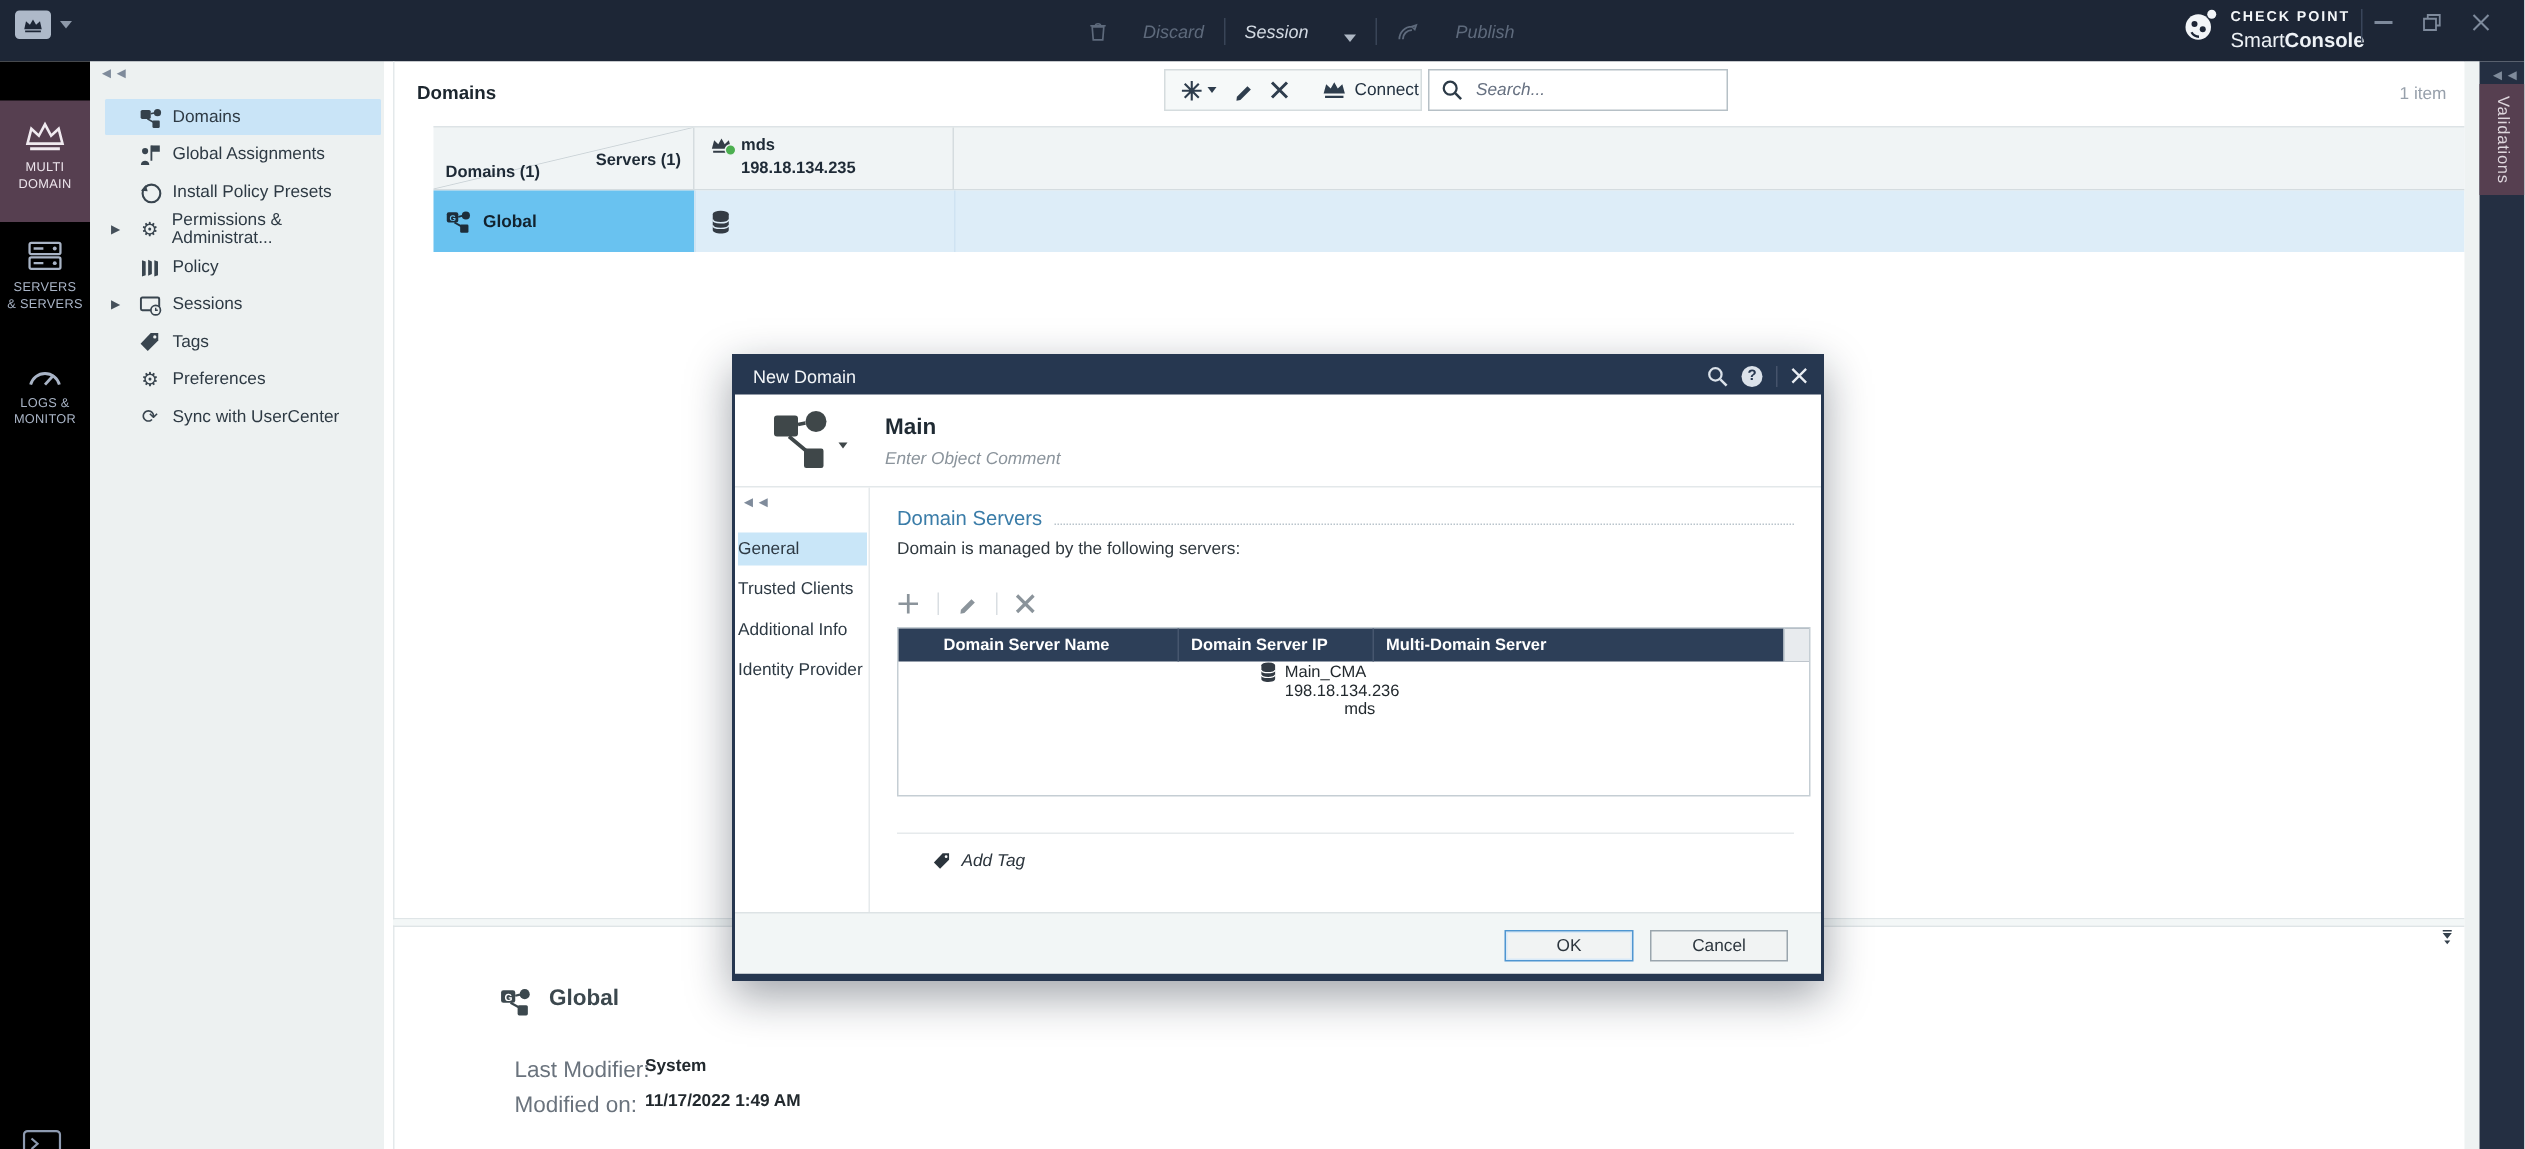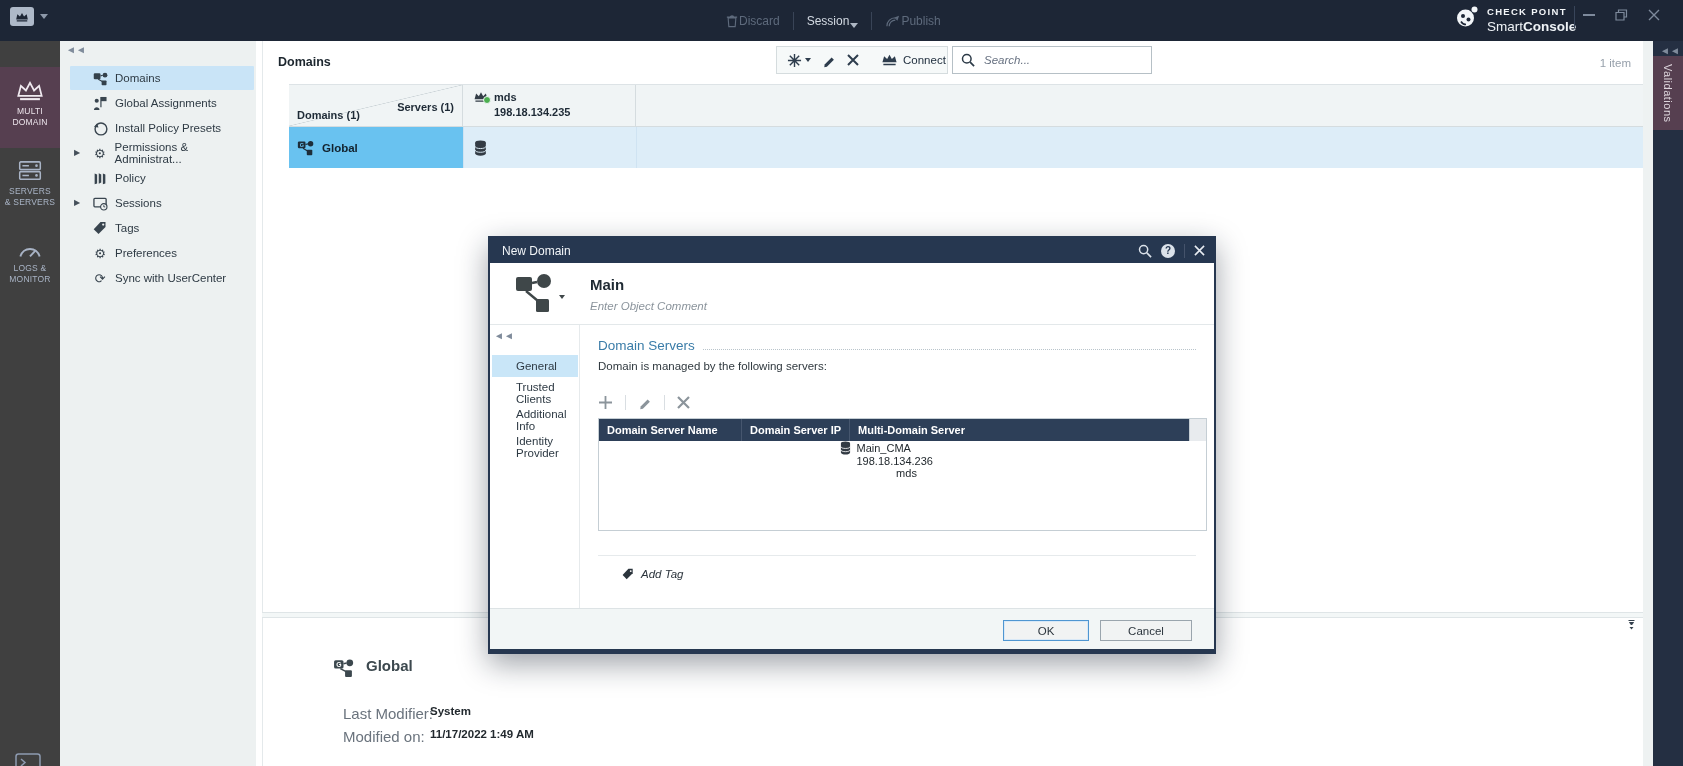--- a/index.html
+++ b/index.html
@@ -7,36 +7,36 @@
         font-family:"Liberation Sans","DejaVu Sans",sans-serif;color:#222;
         -webkit-font-smoothing:antialiased;}
   .abs{position:absolute;}
   svg{display:block;}
 
   
   .topbar{position:absolute;left:0;top:0;width:1683px;height:41px;background:#1d2636;}
   .applogo{position:absolute;left:10px;top:7px;display:flex;align-items:center;gap:6px;cursor:pointer;}
   .applogo .sq{width:24px;height:19px;background:#aeb9c9;border-radius:3px;display:flex;align-items:center;justify-content:center;}
   .tb-center{position:absolute;left:726px;top:0;height:41px;display:flex;align-items:center;gap:13px;}
-  .tb-btn{display:flex;align-items:flex-end;gap:1px;font-size:12px;cursor:pointer;}
+  .tb-btn{display:flex;align-items:flex-end;gap:24px;font-size:12px;cursor:pointer;font-style:italic;}
   .tb-dim{color:#5e6a7c;}
   .tb-lit{color:#d2d9e2;}
   .tb-sep{width:1px;height:18px;background:#394457;}
   .caret-dn{width:0;height:0;border-left:4px solid transparent;border-right:4px solid transparent;border-top:5px solid #aeb7c4;}
   .brand{position:absolute;left:1455px;top:5px;display:flex;gap:8px;align-items:flex-start;}
   .brand-txt{line-height:1;}
   .brand-top{font-size:9.5px;font-weight:bold;letter-spacing:1.3px;color:#f3f6f9;margin-top:2px;}
   .brand-bottom{font-size:13.5px;color:#eef2f6;margin-top:3px;}
   .brand-bottom .lt{font-weight:300;}
   .brand-bottom .bd{font-weight:bold;}
   .winctl{position:absolute;left:1583px;top:0;height:30px;display:flex;align-items:center;gap:20px;color:#7e8a9c;}
   .winsep{position:absolute;left:1574px;top:6px;width:1px;height:22px;background:#39455a;}
 
   
-  .rail{position:absolute;left:0;top:41px;width:60px;height:725px;background:#404040;}
+  .rail{position:absolute;left:0;top:41px;width:60px;height:725px;background:#000000;}
   .rail-item{position:absolute;left:0;width:60px;text-align:center;font-size:8.5px;letter-spacing:.2px;
              color:#a9b4c6;cursor:pointer;line-height:1.35;}
   .rail-item .ric{display:flex;justify-content:center;margin-bottom:5px;}
   .rail-active{background:#563f50;color:#ece4eb;}
 
   
   .sidepanel{position:absolute;left:60px;top:41px;width:196px;height:725px;background:#edf1f1;}
   .collapse{font-size:10px;color:#7f8b9b;cursor:pointer;line-height:1;}
   .sp-list{position:absolute;left:0;top:24px;width:196px;}
   .sp-item{position:relative;margin:1px 2px 1px 10px;height:24px;display:flex;align-items:center;
@@ -101,33 +101,33 @@
   .dlg-title{font-size:12px;color:#f2f5f8;flex:1;}
   .dlg-tools{display:flex;align-items:center;gap:9px;}
   .dlg-qmark{width:14px;height:14px;border-radius:50%;background:#dbe2ea;color:#263750;font-size:10px;font-weight:bold;
              display:flex;align-items:center;justify-content:center;cursor:pointer;}
   .dlg-tsep{width:1px;height:14px;background:#45536b;}
   .dlg-header{position:absolute;left:0;top:25px;width:724px;height:62px;border-bottom:1px solid #e3e8ea;box-sizing:border-box;}
   .dlg-objname{position:absolute;left:100px;top:13px;font-size:15px;font-weight:bold;color:#1f2a33;}
   .dlg-comment{position:absolute;left:100px;top:37px;font-size:11.5px;font-style:italic;color:#8b949c;cursor:text;}
   .dlg-body{position:absolute;left:0;top:87px;width:724px;height:283px;}
   .dlg-nav{position:absolute;left:0;top:0;width:90px;height:283px;border-right:1px solid #e6eaec;box-sizing:border-box;}
-  .dlg-tab{position:absolute;left:2px;width:86px;height:22px;display:flex;align-items:center;padding-left:24px;
+  .dlg-tab{position:absolute;left:2px;width:86px;height:22px;display:flex;align-items:center;padding-left:0;
            box-sizing:border-box;font-size:11.5px;color:#2e3a44;cursor:pointer;}
   .dlg-tab.sel{background:#c9e6f8;}
   .dlg-content{position:absolute;left:90px;top:0;width:634px;height:283px;}
   .sec-head{position:absolute;left:18px;top:13px;width:598px;display:flex;align-items:baseline;gap:8px;}
   .sec-title{font-size:13.5px;color:#3a7ca8;white-space:nowrap;}
   .sec-dots{flex:1;border-bottom:1px dotted #b9c4cb;height:10px;}
   .sec-desc{position:absolute;left:18px;top:35px;font-size:11.5px;color:#30393f;}
   .mini-tools{position:absolute;left:18px;top:66px;height:22px;display:flex;align-items:center;gap:12px;}
   .mini-sep{width:1px;height:15px;background:#d9dee2;}
   .dlg-table{position:absolute;left:18px;top:93px;width:609px;height:113px;border:1px solid #c5ced4;box-sizing:border-box;background:#fff;}
   .dlg-thead{display:flex;height:22px;background:#2d3f58;}
-  .dlg-th{display:flex;align-items:center;padding-left:8px;box-sizing:border-box;font-size:11px;font-weight:bold;color:#fff;border-left:1px solid #46566e;}
+  .dlg-th{display:flex;align-items:center;padding-left:8px;box-sizing:border-box;font-size:11px;font-weight:bold;color:#fff;border-left:1px solid #46566e;margin-left:22px;}
   .dlg-th:first-child{border-left:none;}
   .dlg-thcorner{width:17px;background:#e8ebee;border-left:1px solid #c5ced4;box-sizing:border-box;}
   .dlg-trow{display:flex;height:24px;align-items:center;cursor:pointer;flex-direction:column;}
   .dlg-td{font-size:11px;color:#22292e;padding-left:8px;box-sizing:border-box;display:flex;align-items:center;gap:6px;}
   .tag-row{position:absolute;left:42px;top:243px;display:flex;align-items:center;gap:7px;cursor:pointer;}
   .tag-row span{font-size:11.5px;font-style:italic;color:#2b343c;}
   .dlg-hsep{position:absolute;left:18px;top:230px;width:598px;height:1px;background:#e6eaec;}
   .dlg-footer{position:absolute;left:0;top:370px;width:724px;height:41px;background:#f2f6f6;border-top:1px solid #dde3e5;box-sizing:border-box;}
   .btn{position:absolute;top:11px;height:21px;background:#f1f3f3;font-size:11.5px;color:#2d363e;
        display:flex;align-items:center;justify-content:center;cursor:pointer;box-sizing:border-box;}

